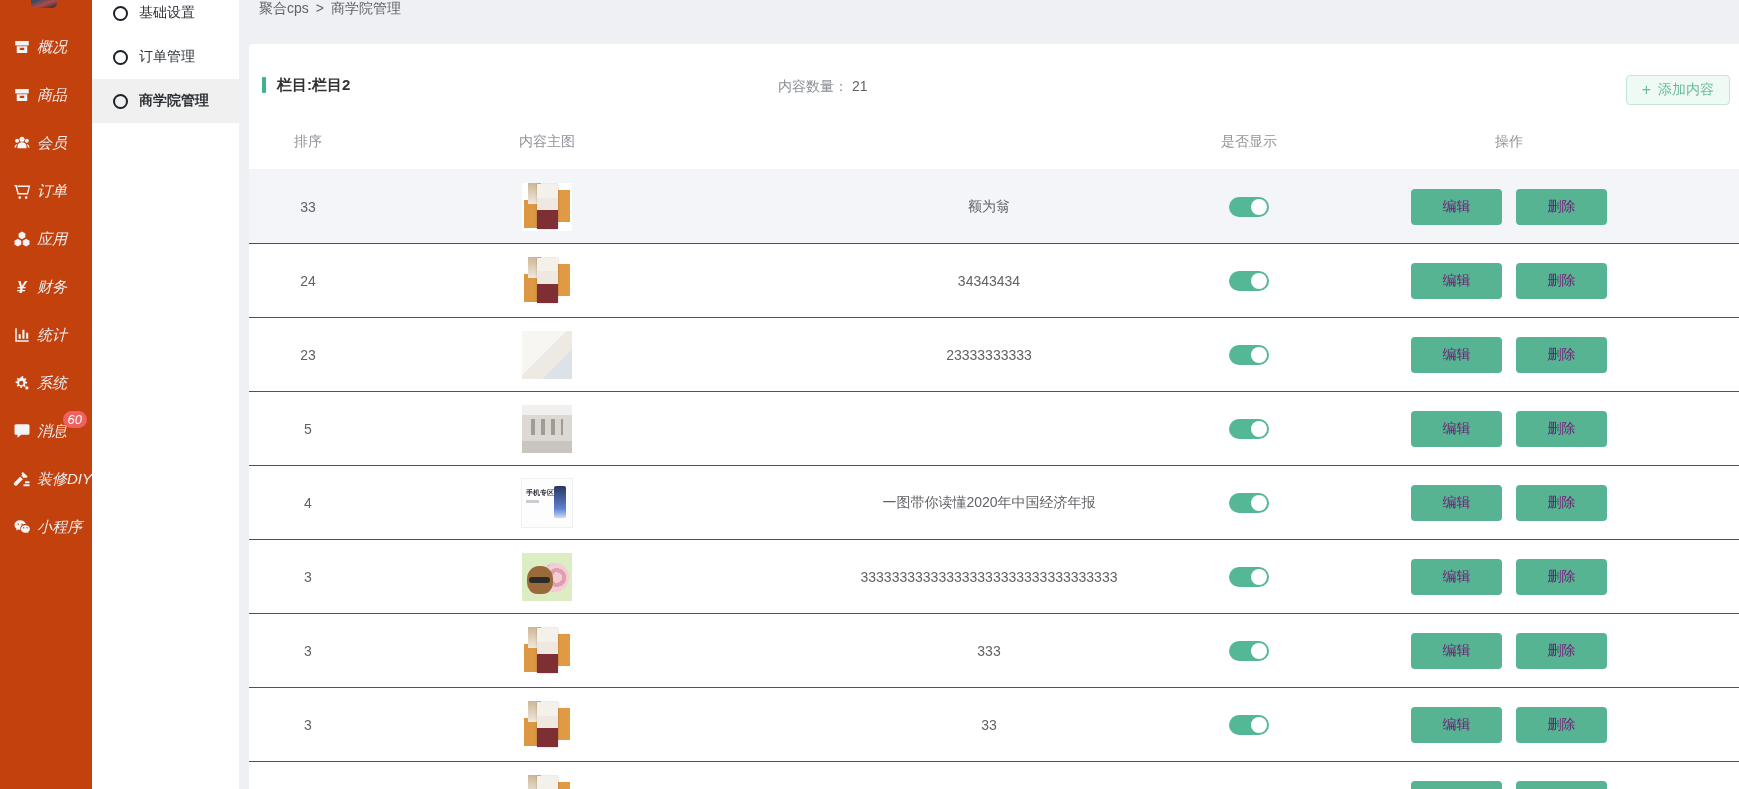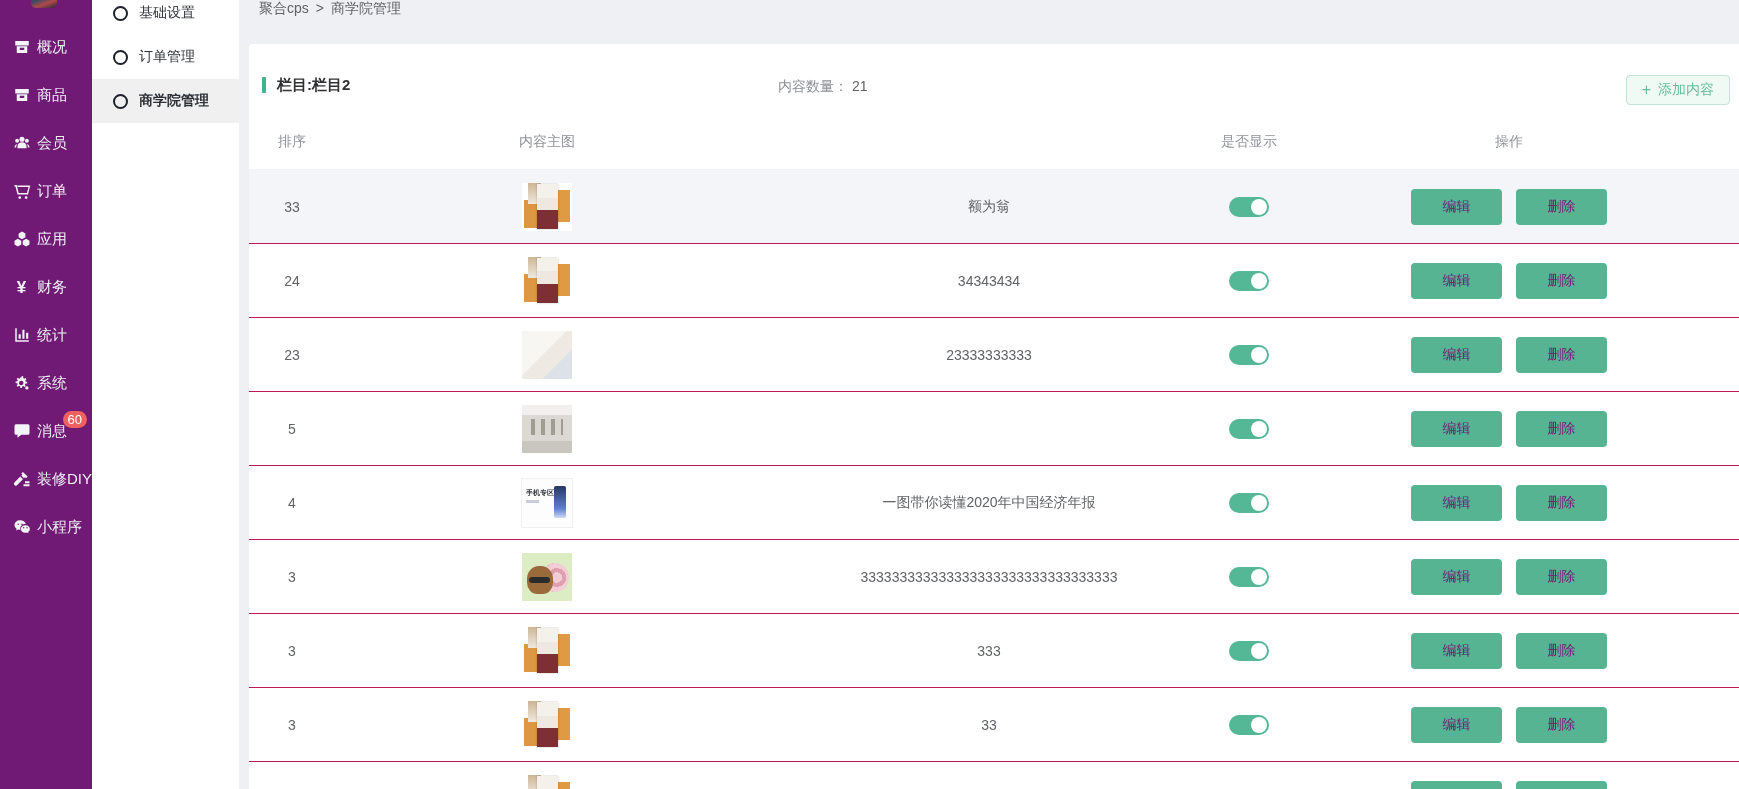--- a/index.html
+++ b/index.html
@@ -1,20 +1,20 @@
 <!DOCTYPE html>
 <html><head>
 <meta charset="utf-8">
 <style>
   html,body{margin:0;padding:0;}
   body{font-family:"Liberation Sans","DejaVu Sans",sans-serif;}
   .app{position:relative;width:1739px;height:789px;overflow:hidden;background:#eef0f3;display:flex;}
 
   
-  .dark-side{width:92px;height:100%;background:#701a75;flex:0 0 92px;position:relative;}
+  .dark-side{width:92px;height:100%;background:#c2410c;flex:0 0 92px;position:relative;font-style:italic;}
   .avatar-partial{position:absolute;top:-16px;left:31px;width:26px;height:24px;border-radius:5px;
     background:linear-gradient(160deg,#3a4a63 55%,#b04a4a 75%,#22293a);}
   .side-nav{padding-top:23px;}
   .side-item{height:48px;display:flex;align-items:center;padding-left:12px;gap:6px;cursor:pointer;position:relative;color:#eceff2;font-size:15px;}
   .side-icon{width:19px;height:19px;display:flex;align-items:center;justify-content:center;flex:0 0 19px;}
   .side-icon svg{width:18px;height:18px;fill:#f2f4f6;}
   .side-icon .yen{font-size:17px;font-weight:bold;color:#f2f4f6;line-height:1;}
   .side-badge{position:absolute;top:4px;right:5px;min-width:13px;height:17px;padding:0 5px;border-radius:9px;
     background:#f0605e;color:#fff;font-size:13px;display:flex;align-items:center;justify-content:center;}
 
@@ -37,21 +37,21 @@
   .count-wrap{position:absolute;left:529px;top:34px;font-size:14px;color:#8c9097;}
   .count-val{color:#606266;margin-left:4px;}
   .add-btn{position:absolute;right:9px;top:31px;height:30px;padding:0 15px;background:#f0faf5;border:1px solid #c2e5d7;
     border-radius:4px;color:#67bd9d;font-size:14px;display:flex;align-items:center;gap:7px;cursor:pointer;font-family:inherit;}
   .add-plus{font-size:16px;line-height:1;}
 
   .thead{position:relative;height:55px;border-bottom:1px solid #f0f2f6;font-size:14px;color:#909399;}
   .t-row{position:relative;height:73px;border-bottom:1px solid #be185d;font-size:14px;color:#606266;}
   .t-row.shaded{background:#f3f5f9;}
   .col{position:absolute;top:0;height:100%;display:flex;align-items:center;justify-content:center;}
-  .c-sort{left:0;width:86px;}
+  .c-sort{left:0;width:86px;padding-left:16px;}
   .c-thumb{left:86px;width:424px;}
   .c-name{left:510px;width:460px;text-align:center;}
   .c-toggle{left:970px;width:60px;}
   .c-actions{left:1030px;width:460px;gap:14px;}
 
   
   .toggle{width:40px;height:20px;border-radius:10px;background:#54b796;position:relative;cursor:pointer;}
   .toggle .knob{position:absolute;top:2px;right:2px;width:16px;height:16px;border-radius:50%;background:#fff;}
 
   

